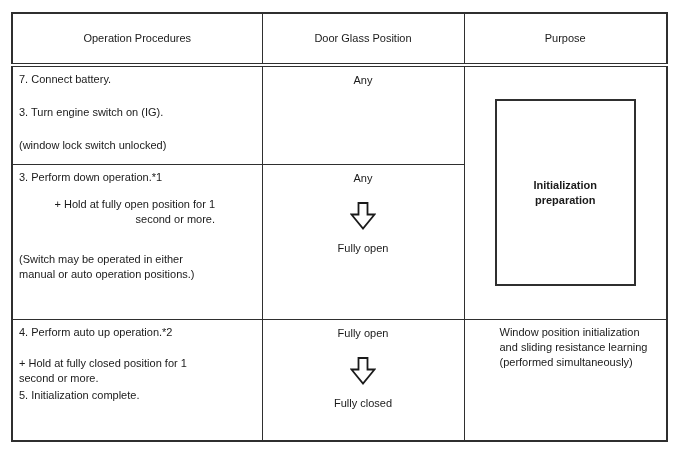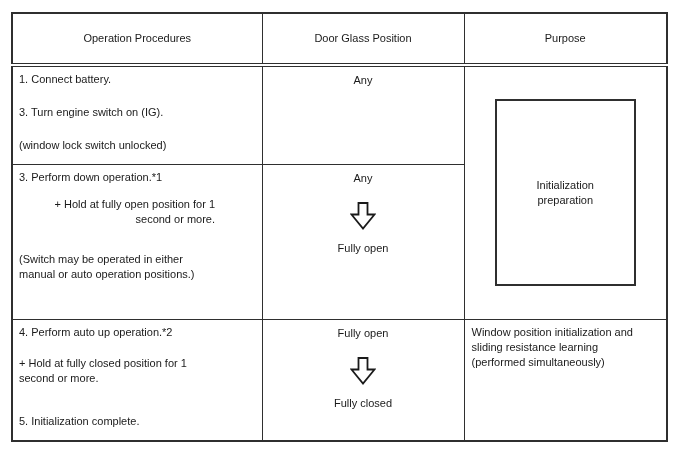--- a/index.html
+++ b/index.html
@@ -38,21 +38,21 @@
   tr.r1 { height: 99px; }
   tr.r2 { height: 155px; margin-top: 19px; }
   tr.r3 { height: 122px; }
 
   td.proc-cell { padding: 5px 6px 4px 6px; }
   td.proc-cell p { max-width: 196px; }
   .gap-lg { margin-bottom: 18px; }
   .gap-md { margin-bottom: 12px; }
   .gap-xl { margin-bottom: 25px; text-align: right; }
   .gap-sm { margin-bottom: 16px; }
-  .gap-med2 { margin-bottom: 28px; }
+  .gap-med2 { margin-bottom: 2px; }
 
   td.pos-cell { text-align: center; }
   .pos-stack {
     display: flex;
     flex-direction: column;
     align-items: center;
     padding-top: 6px;
   }
   .pos-stack .arrow-wrap { margin-top: 16px; margin-bottom: 11px; line-height: 0; }
 
@@ -61,25 +61,26 @@
     text-align: center;
   }
   .prep-box {
     display: inline-flex;
     align-items: center;
     justify-content: center;
     width: 141px;
     height: 187px;
     border: 2px solid #2f2f2f;
     text-align: center;
+    font-weight: bold;
   }
   .prep-box span { display: inline-block; max-width: 90px; }
 
   td.purpose-cell { padding: 5px 8px 4px 7px; }
-  td.purpose-cell p { max-width: 172px; }
+  td.purpose-cell p { max-width: 172px; margin-left: 28px; }
 </style>
 </head>
 <body>
 
 <div class="sheet">
   <table class="proc-table">
     <colgroup>
         <col class="c1">
         <col class="c2">
         <col class="c3">
@@ -87,21 +88,21 @@
     <thead>
       <tr>
         <th>Operation Procedures</th>
         <th>Door Glass Position</th>
         <th>Purpose</th>
       </tr>
     </thead>
     <tbody>
       <tr class="r1">
         <td class="proc-cell">
-          <p class="gap-lg">1. Connect battery.</p>
+          <p class="gap-lg">7. Connect battery.</p>
           <p class="gap-lg">3. Turn engine switch on (IG).</p>
           <p>(window lock switch unlocked)</p>
         </td>
         <td class="pos-cell">
           <div class="pos-stack">
             <span>Any</span>
           </div>
         </td>
         <td class="purpose-span" rowspan="2">
           <div class="prep-box">

